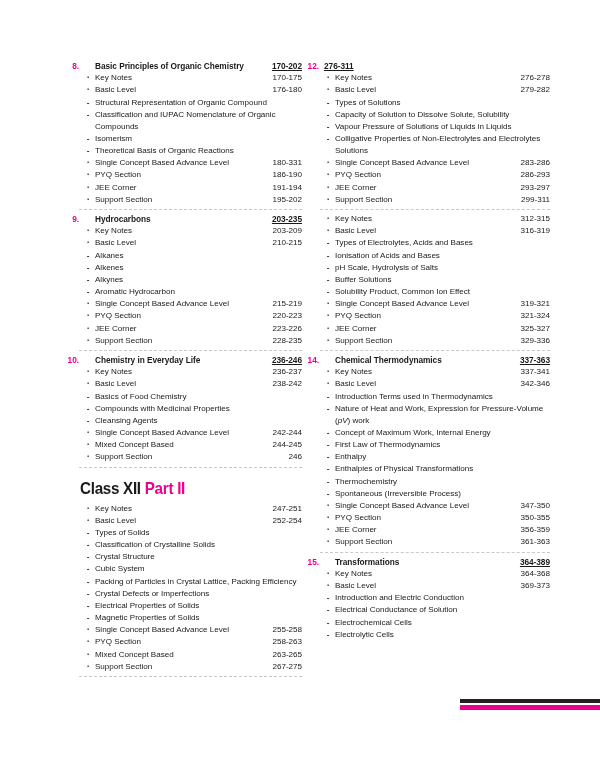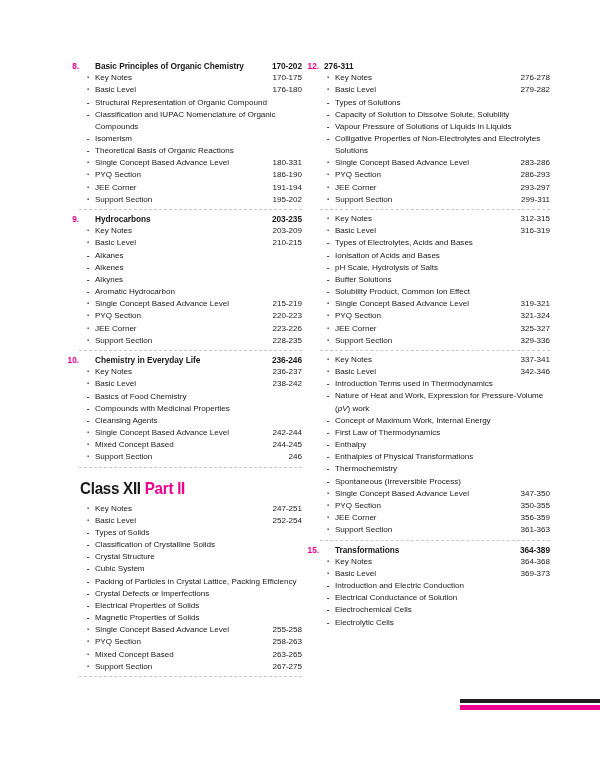--- a/index.html
+++ b/index.html
@@ -56,20 +56,21 @@
     flex: 1 1 auto;
     color: #1a1a1a;
     padding-left: 16px;
     white-space: nowrap;
   }
   .ch-pages {
     flex: 0 0 auto;
     color: #1a1a1a;
     text-align: left;
     padding-left: 5px;
+    text-decoration: underline;
   }
 
   
   .entry {
     display: flex;
     align-items: baseline;
     font-size: 8.1px;
     line-height: 12.15px;
     letter-spacing: -0.03px;
   }
@@ -473,20 +474,25 @@
             <span class="label">JEE Corner</span>
             <span class="pages">325-327</span>
           </div>
           <div class="entry scored">
             <span class="mark">▪</span>
             <span class="label">Support Section</span>
             <span class="pages">329-336</span>
           </div>
         </div>
         <div class="sep right"></div>
+        <div class="chapter">
+          <span class="ch-num">14.</span>
+          <span class="ch-title">Chemical Thermodynamics</span>
+          <span class="ch-pages">337-363</span>
+        </div>
         <div class="ind-right">
           <div class="entry scored">
             <span class="mark">▪</span>
             <span class="label">Key Notes</span>
             <span class="pages">337-341</span>
           </div>
           <div class="entry scored">
             <span class="mark">▪</span>
             <span class="label">Basic Level</span>
             <span class="pages">342-346</span>

